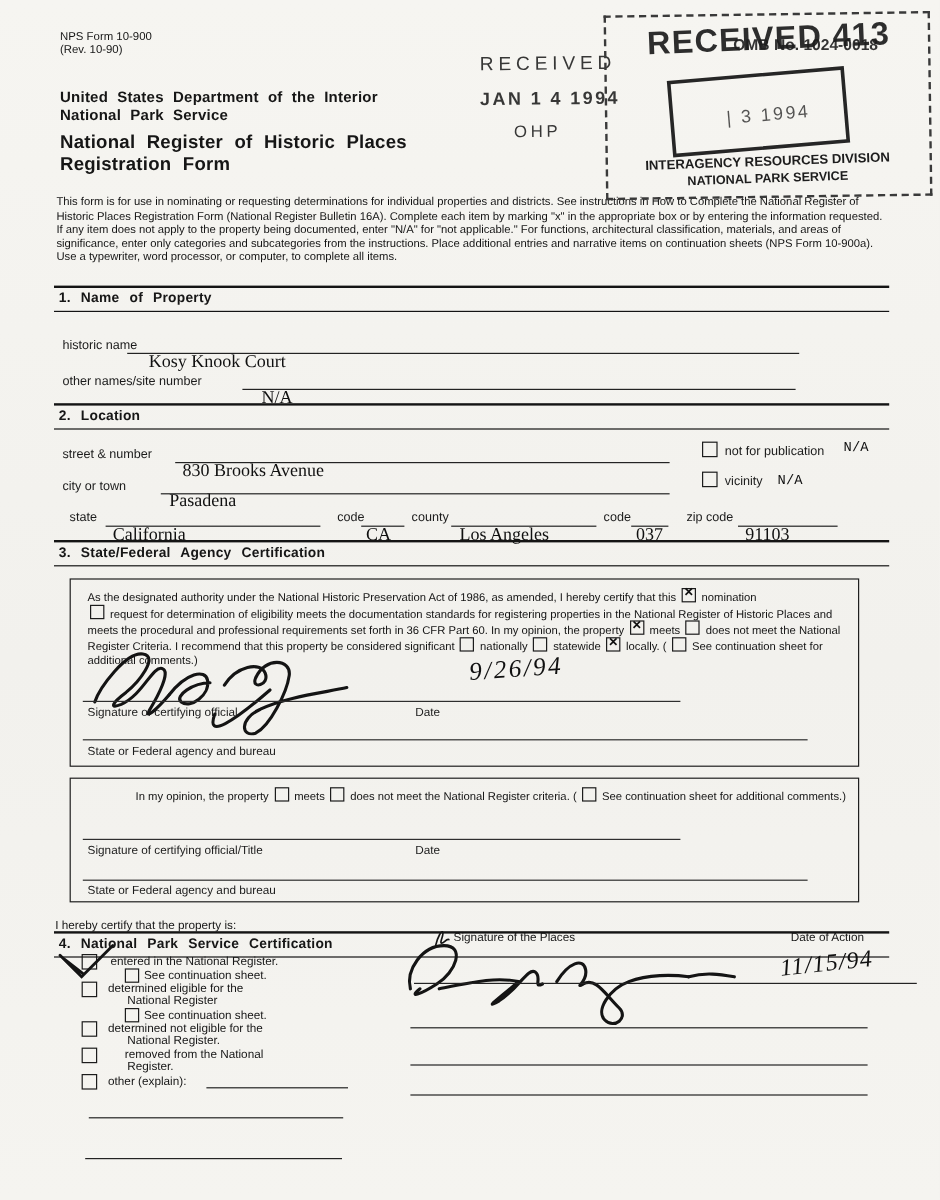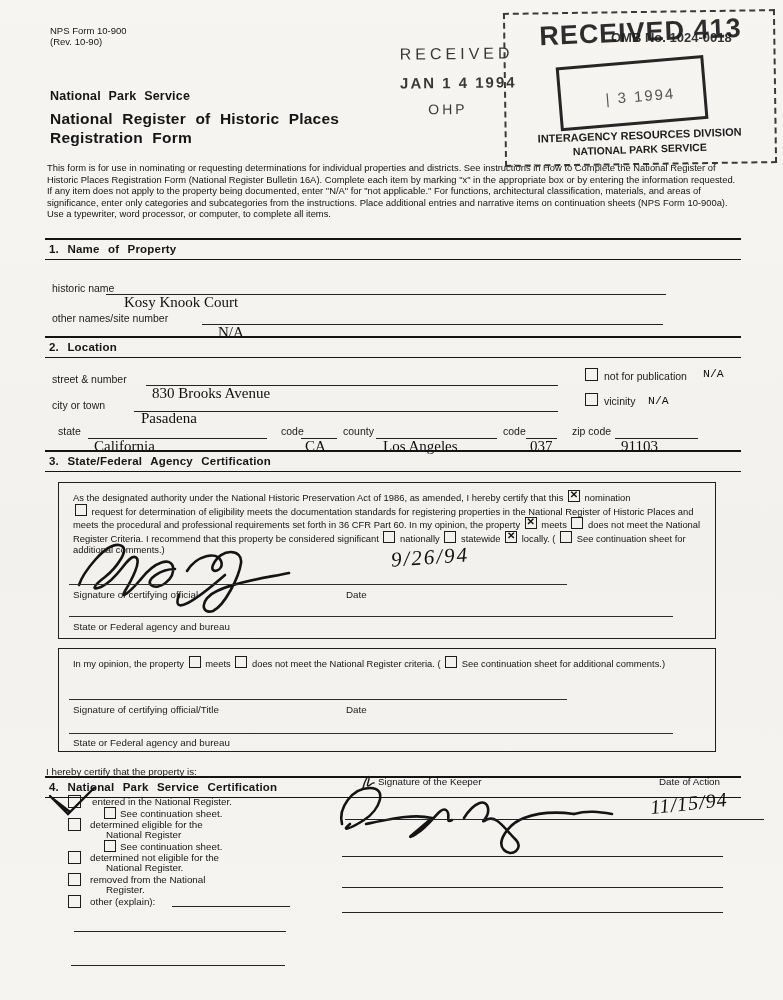--- a/index.html
+++ b/index.html
@@ -35,20 +35,21 @@
 </head>
 <body>
 
 <div class="page">
 
   <div class="abs sm" style="left:50px;top:25px;">NPS Form 10-900</div>
   <div class="abs sm" style="left:50px;top:36px;">(Rev. 10-90)</div>
 
   <div class="abs" style="left:611px;top:30px;font-size:13px;color:#333;z-index:1;font-weight:bold;">OMB No. 1024-0018</div>
 
+  <div class="abs bold" style="left:50px;top:74px;font-size:12.5px;word-spacing:4px;letter-spacing:.2px;">United States Department of the Interior</div>
   <div class="abs bold" style="left:50px;top:89px;font-size:12.5px;word-spacing:4px;letter-spacing:.2px;">National Park Service</div>
   <div class="abs bold" style="left:50px;top:110px;font-size:15.5px;word-spacing:5px;letter-spacing:.2px;">National Register of Historic Places</div>
   <div class="abs bold" style="left:50px;top:129px;font-size:15.5px;word-spacing:5px;letter-spacing:.2px;">Registration Form</div>
 
   <div class="abs stampink" style="left:400px;top:45px;transform:rotate(-.6deg);opacity:.88;z-index:2;">
     <div style="font-size:16px;letter-spacing:4px;">RECEIVED</div>
     <div style="font-size:15px;letter-spacing:2px;margin-top:11px;font-weight:bold;">JAN 1 4 1994</div>
     <div style="font-size:14px;letter-spacing:3px;margin-top:10px;margin-left:28px;">OHP</div>
   </div>
 
@@ -141,21 +142,21 @@
 
     <div class="abs thinrule" style="left:10px;top:101px;width:498px;"></div>
     <div class="abs lbl" style="left:14px;top:106px;font-size:9.8px;">Signature of certifying official</div>
     <div class="abs lbl" style="left:287px;top:106px;font-size:9.8px;">Date</div>
 
     <div class="abs thinrule" style="left:10px;top:133px;width:604px;"></div>
     <div class="abs lbl" style="left:14px;top:138px;font-size:9.8px;">State or Federal agency and bureau</div>
   </div>
 
   <div class="abs certbox" style="left:58px;top:648px;width:656px;height:102px;">
-    <div class="abs flow" style="left:14px;top:7px;width:632px;">
+    <div class="abs flow" style="left:14px;top:7px;width:632px;text-align:right;">
       <span>In my opinion, the property</span>
       <span class="cb"></span>
       <span>meets</span>
       <span class="cb"></span>
       <span>does not meet the National Register criteria. (</span>
       <span class="cb"></span>
       <span>See continuation sheet for additional comments.)</span>
     </div>
     <div class="abs thinrule" style="left:10px;top:50px;width:498px;"></div>
     <div class="abs lbl" style="left:14px;top:55px;font-size:9.8px;">Signature of certifying official/Title</div>
@@ -182,34 +183,34 @@
   <div class="abs" style="left:106px;top:829px;font-size:9.8px;">National Register</div>
 
   <span class="cbfree" style="left:104px;top:840px;width:10px;height:10px;"></span>
   <div class="abs" style="left:120px;top:841px;font-size:9.8px;">See continuation sheet.</div>
 
   <span class="cbfree" style="left:68px;top:851px;"></span>
   <div class="abs" style="left:90px;top:852px;font-size:9.8px;">determined not eligible for the</div>
   <div class="abs" style="left:106px;top:862px;font-size:9.8px;">National Register.</div>
 
   <span class="cbfree" style="left:68px;top:873px;"></span>
-  <div class="abs" style="left:90px;top:874px;font-size:9.8px;">removed from the National</div>
+  <div class="abs" style="left:104px;top:874px;font-size:9.8px;">removed from the National</div>
   <div class="abs" style="left:106px;top:884px;font-size:9.8px;">Register.</div>
 
   <span class="cbfree" style="left:68px;top:895px;"></span>
   <div class="abs" style="left:90px;top:896px;font-size:9.8px;">other (explain):</div>
   <div class="abs rule" style="left:172px;top:906px;width:118px;"></div>
 
   <div class="abs rule" style="left:74px;top:931px;width:212px;"></div>
   <div class="abs rule" style="left:71px;top:965px;width:214px;"></div>
 
   <svg class="abs" style="left:360px;top:774px;" width="16" height="16" viewBox="0 0 16 16">
     <path d="M3,14 C5,6 8,1 9,3 C10,5 6,12 8,12 C10,12 12,8 14,9" fill="none" stroke="#141414" stroke-width="1.4" stroke-linecap="round"></path>
   </svg>
-  <div class="abs" style="left:378px;top:776px;font-size:9.8px;">Signature of the Keeper</div>
+  <div class="abs" style="left:378px;top:776px;font-size:9.8px;">Signature of the Places</div>
   <div class="abs" style="left:659px;top:776px;font-size:9.8px;">Date of Action</div>
 
   <svg class="abs" style="left:336px;top:780px;" width="320" height="80" viewBox="0 0 320 80">
     <g fill="none" stroke="#141414" stroke-width="2.6" stroke-linecap="round">
       <path d="M6,44 C2,28 16,8 34,8 C52,8 44,30 28,40 C14,49 4,52 14,44"></path>
       <path d="M30,44 C60,38 78,34 96,38 C80,52 66,62 80,54 C96,44 104,26 110,30 C116,34 108,44 116,40"></path>
       <path d="M128,38 C138,22 150,18 152,28 C154,38 142,44 150,40 C160,34 168,48 180,60 C188,68 176,78 168,70 C160,62 172,44 188,38 C204,32 224,32 238,34"></path>
       <path d="M238,34 C252,30 264,32 276,34"></path>
     </g>
   </svg>

